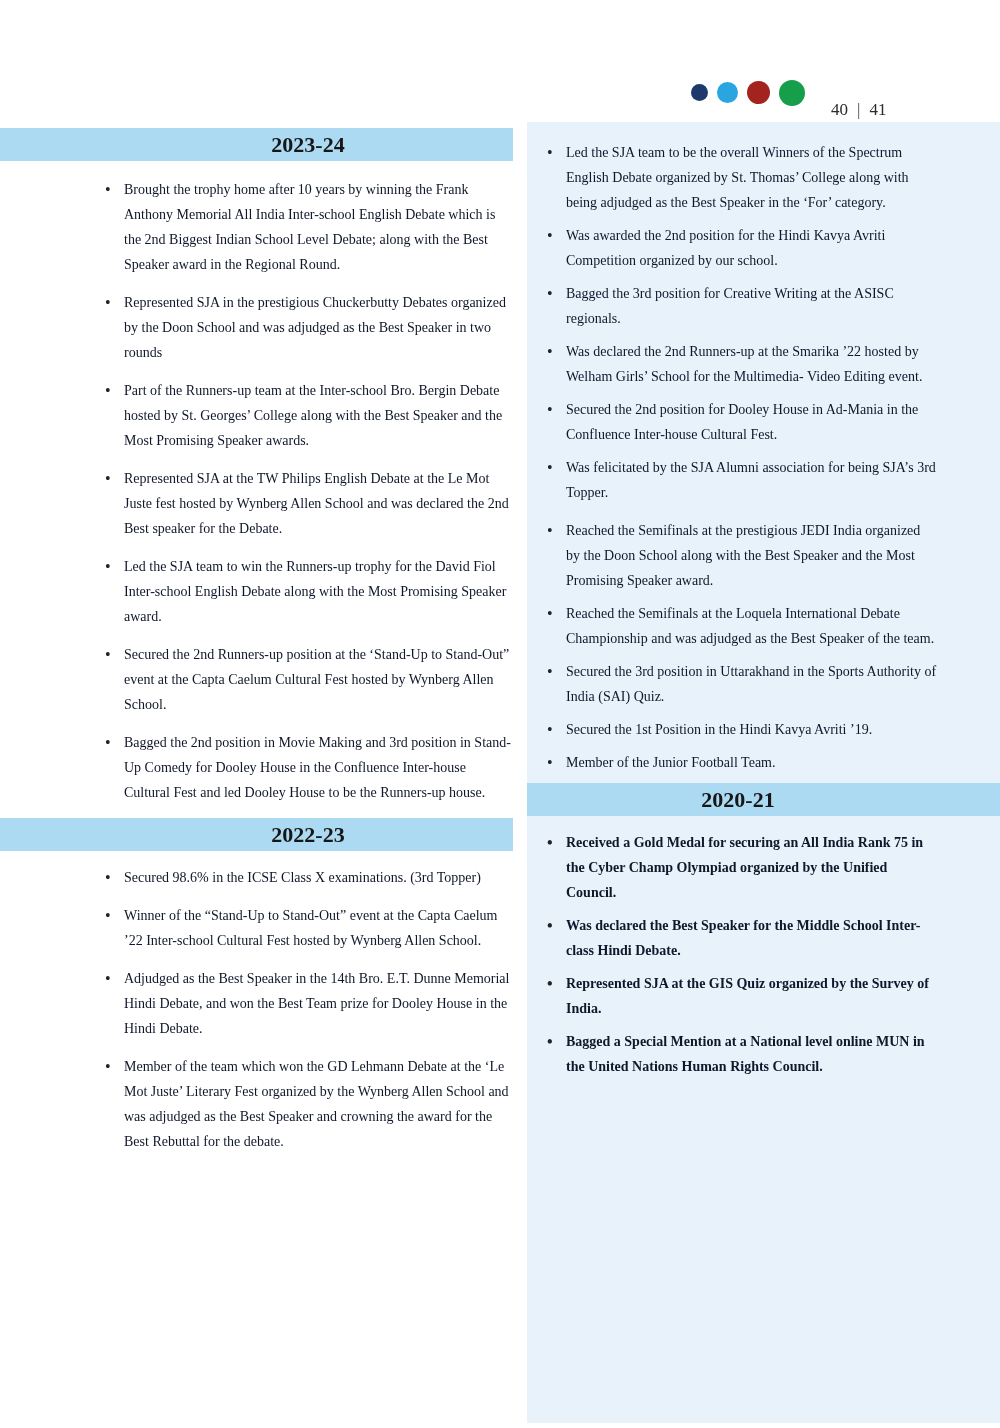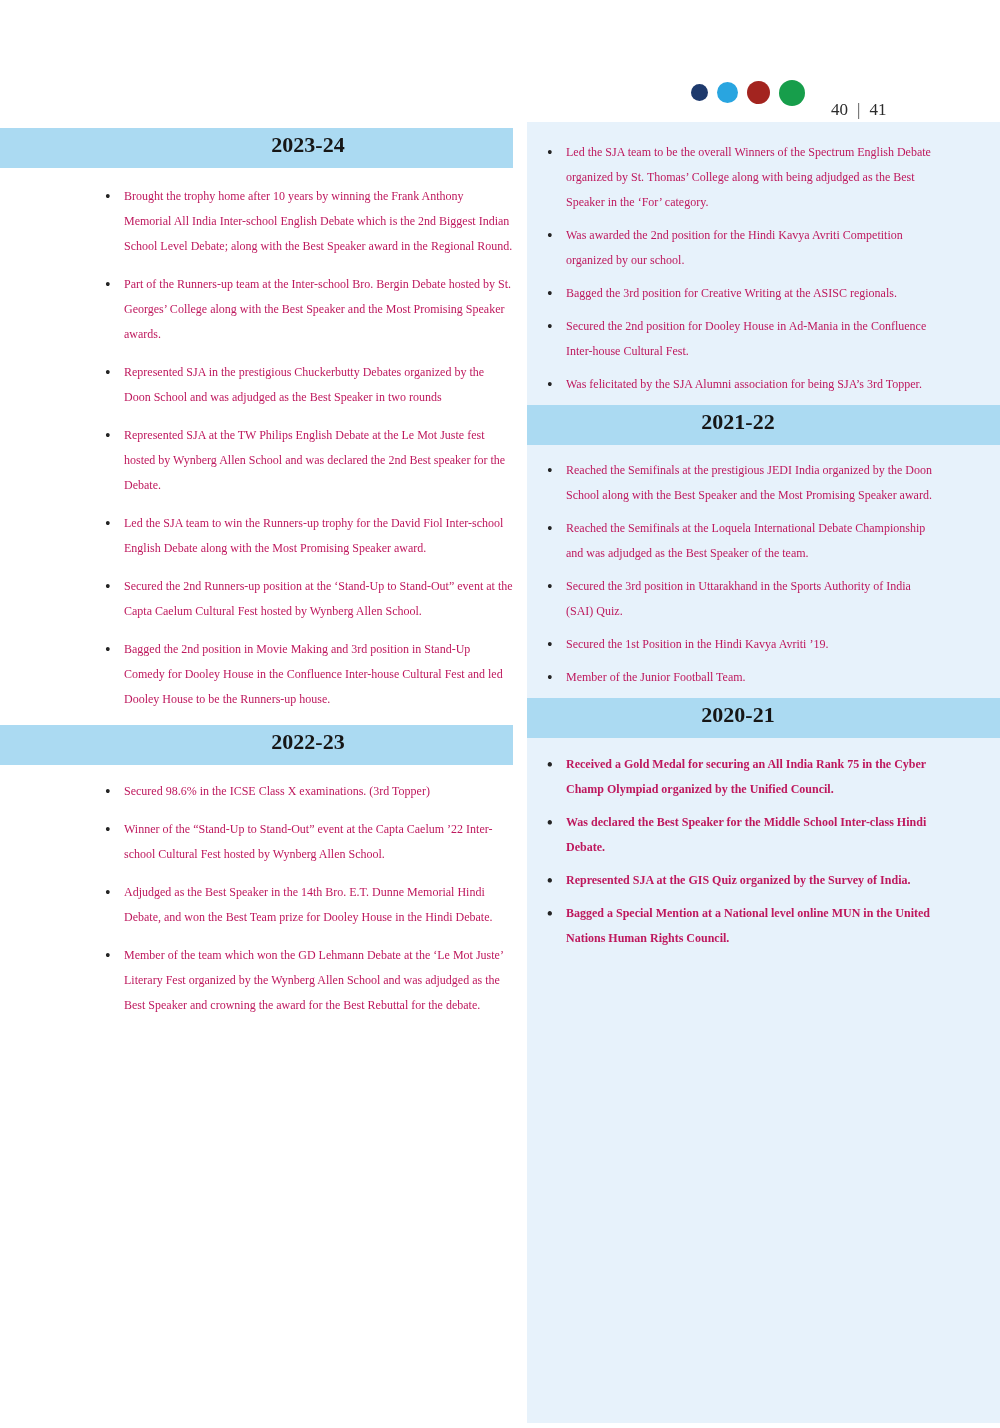--- a/index.html
+++ b/index.html
@@ -19,33 +19,33 @@
   .dot-3 { width:23px; height:23px; }
   .dot-4 { width:26px; height:26px; }
   .page-numbers { position:absolute; top:80px; left:831px; font-size:17px; color:#2b2b2b;margin-top:20px; }
   .page-numbers .sep { margin:0 9px; color:#4a4a4a; }
 
   
   .col-left  { position:absolute; left:0;     top:0;     width:513px; }
   .col-right { position:absolute; left:527px; top:122px; width:473px; height:1301px; }
 
   
-  .band { height:40px; line-height:33px; width:100%; }
+  .band { height:33px; line-height:33px; width:100%; }
   .band-inner { font-weight:bold; font-size:22px; text-align:center; color:#161616; }
   .col-left  .band-inner { margin-left:103px; width:410px; }
   .col-right .band-inner { margin-left:18px;  width:386px; }
   .col-left .band-1 { margin-top:128px; }
   .col-left .band-2 { margin-top:10px; }
 
   
   ul.alist { list-style:none; margin:0; padding:0; }
   ul.alist li {
     position:relative; box-sizing:border-box;
-    padding-left:21px; font-size:12px; line-height:25px;
-    color:#be185d; text-align:left;
+    padding-left:21px; font-size:14px; line-height:25px;
+    color:#0f172a; text-align:left;
   }
   ul.alist li::before { content:"\2022"; position:absolute; left:2px; top:0; font-size:16px; color:#242424; }
   ul.alist li:last-child { margin-bottom:0; }
 
   .col-left  ul.alist { margin:16px 12px 0 103px; }
   .col-left  ul.alist li { width:410px; margin-bottom:13px; }
 
   .col-right ul.alist { margin:18px 0 0 18px; }
   .col-right ul.alist li { width:392px; margin-bottom:8px; }
   .col-right ul.alist.after-band { margin-top:13px; }
@@ -66,22 +66,22 @@
     <span>40</span><span class="sep">|</span><span>41</span>
   </div>
 
   <div class="col-left">
 
     <div class="band band-1" style="background-color: rgb(171, 218, 242);">
       <div class="band-inner">2023-24</div>
     </div>
     <ul class="alist">
       <li>Brought the trophy home after 10 years by winning the Frank Anthony Memorial All India Inter-school English Debate which is the 2nd Biggest Indian School Level Debate; along with the Best Speaker award in the Regional Round.</li>
+      <li>Represented SJA in the prestigious Chuckerbutty Debates organized by the Doon School and was adjudged as the Best Speaker in two rounds</li>
       <li>Part of the Runners-up team at the Inter-school Bro. Bergin Debate hosted by St. Georges’ College along with the Best Speaker and the Most Promising Speaker awards.</li>
-      <li>Represented SJA in the prestigious Chuckerbutty Debates organized by the Doon School and was adjudged as the Best Speaker in two rounds</li>
       <li>Represented SJA at the TW Philips English Debate at the Le Mot Juste fest hosted by Wynberg Allen School and was declared the 2nd Best speaker for the Debate.</li>
       <li>Led the SJA team to win the Runners-up trophy for the David Fiol Inter-school English Debate along with the Most Promising Speaker award.</li>
       <li>Secured the 2nd Runners-up position at the ‘Stand-Up to Stand-Out” event at the Capta Caelum Cultural Fest hosted by Wynberg Allen School.</li>
       <li>Bagged the 2nd position in Movie Making and 3rd position in Stand-Up Comedy for Dooley House in the Confluence Inter-house Cultural Fest and led Dooley House to be the Runners-up house.</li>
     </ul>
 
     <div class="band band-2" style="background-color: rgb(171, 218, 242);">
       <div class="band-inner">2022-23</div>
     </div>
     <ul class="alist" style="margin-top:14px;">
@@ -91,27 +91,25 @@
       <li>Member of the team which won the GD Lehmann Debate at the ‘Le Mot Juste’ Literary Fest organized by the Wynberg Allen School and was adjudged as the Best Speaker and crowning the award for the Best Rebuttal for the debate.</li>
     </ul>
   </div>
 
   <div class="col-right" style="background-color: rgb(231, 242, 251);">
 
     <ul class="alist">
       <li>Led the SJA team to be the overall Winners of the Spectrum English Debate organized by St. Thomas’ College along with being adjudged as the Best Speaker in the ‘For’ category.</li>
       <li>Was awarded the 2nd position for the Hindi Kavya Avriti Competition organized by our school.</li>
       <li>Bagged the 3rd position for Creative Writing at the ASISC regionals.</li>
+      <li>Was declared the 2nd Runners-up at the Smarika ’22 hosted by Welham Girls’ School for the Multimedia- Video Editing event.</li>
       <li>Secured the 2nd position for Dooley House in Ad-Mania in the Confluence Inter-house Cultural Fest.</li>
       <li>Was felicitated by the SJA Alumni association for being SJA’s 3rd Topper.</li>
     </ul>
 
-    <div class="band" style="background-color: rgb(171, 218, 242);">
-      <div class="band-inner">2021-22</div>
-    </div>
     <ul class="alist after-band">
       <li>Reached the Semifinals at the prestigious JEDI India organized by the Doon School along with the Best Speaker and the Most Promising Speaker award.</li>
       <li>Reached the Semifinals at the Loquela International Debate Championship and was adjudged as the Best Speaker of the team.</li>
       <li>Secured the 3rd position in Uttarakhand in the Sports Authority of India (SAI) Quiz.</li>
       <li>Secured the 1st Position in the Hindi Kavya Avriti ’19.</li>
       <li>Member of the Junior Football Team.</li>
     </ul>
 
     <div class="band" style="background-color: rgb(171, 218, 242);">
       <div class="band-inner">2020-21</div>

